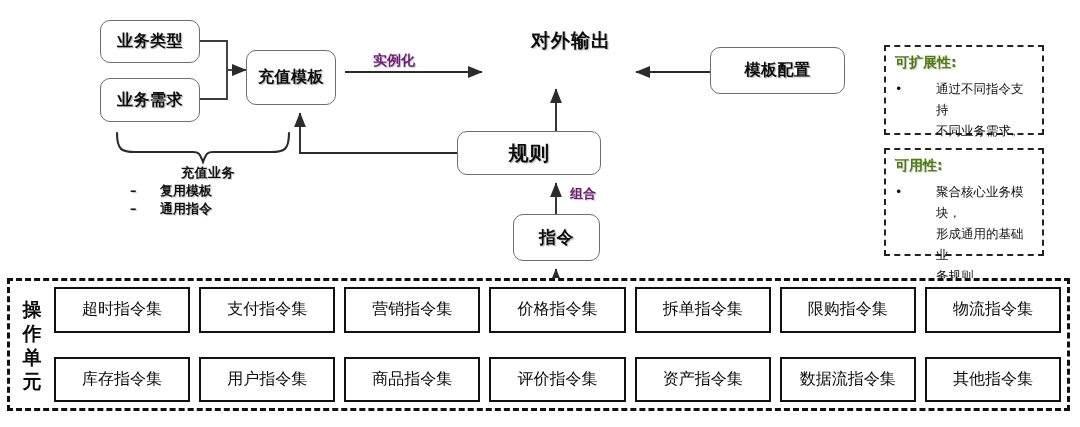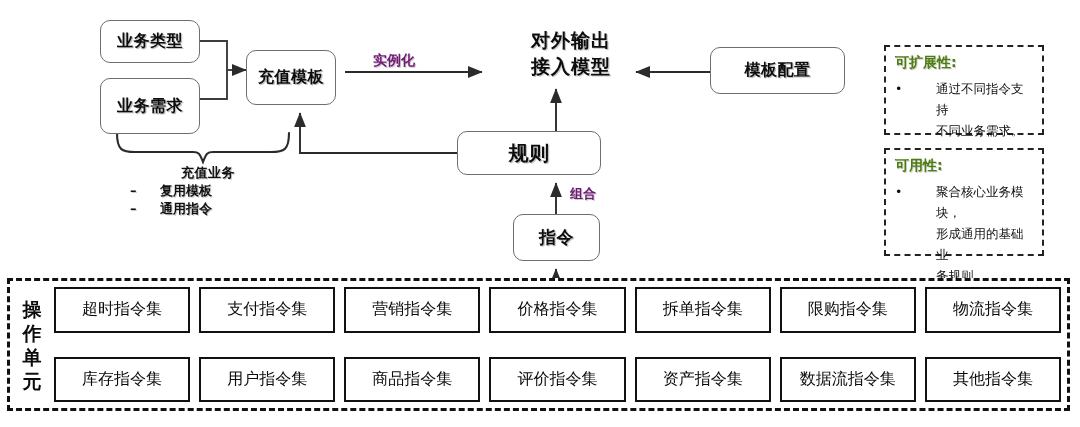--- a/index.html
+++ b/index.html
@@ -35,21 +35,21 @@
     display: flex;
     align-items: center;
     justify-content: center;
     font-weight: bold;
     color: #0d0d0d;
     text-shadow: 1.2px 1.2px 0 rgba(140,140,140,0.55);
     letter-spacing: 0.5px;
     white-space: nowrap;
   }
   .rbox.b-type      { left: 100px; top: 20px;  width: 100px; height: 43px; font-size: 16px; }
-  .rbox.b-demand    { left: 100px; top: 78px;  width: 100px; height: 56px; font-size: 16px; }
+  .rbox.b-demand    { left: 100px; top: 78px;  width: 100px; height: 44px; font-size: 16px; }
   .rbox.b-template  { left: 246px; top: 50px;  width: 90px;  height: 55px; font-size: 16px; }
   .rbox.b-config    { left: 710px; top: 47px;  width: 135px; height: 47px; font-size: 16px; }
   .rbox.b-rule      { left: 457px; top: 131px; width: 144px; height: 44px; font-size: 20px; }
   .rbox.b-cmd       { left: 513px; top: 214px; width: 87px;  height: 47px; font-size: 17px; }
 
   
   .center-label {
     position: absolute;
     left: 506px;
     top: 27px;
@@ -232,21 +232,20 @@
 
   <div class="rbox b-type">业务类型</div>
   <div class="rbox b-demand">业务需求</div>
   <div class="rbox b-template">充值模板</div>
   <div class="rbox b-config">模板配置</div>
   <div class="rbox b-rule">规则</div>
   <div class="rbox b-cmd">指令</div>
 
   <div class="center-label">
     <div>对外输出</div>
-    <div>接入模型</div>
   </div>
 
   <div class="edge-label l-instantiate">实例化</div>
   <div class="edge-label l-combine">组合</div>
 
   <div class="brace-note">
     <div class="bn-title">充值业务</div>
     <div class="bn-item">
       <span class="bn-dash">–</span>
       <span>复用模板</span>

